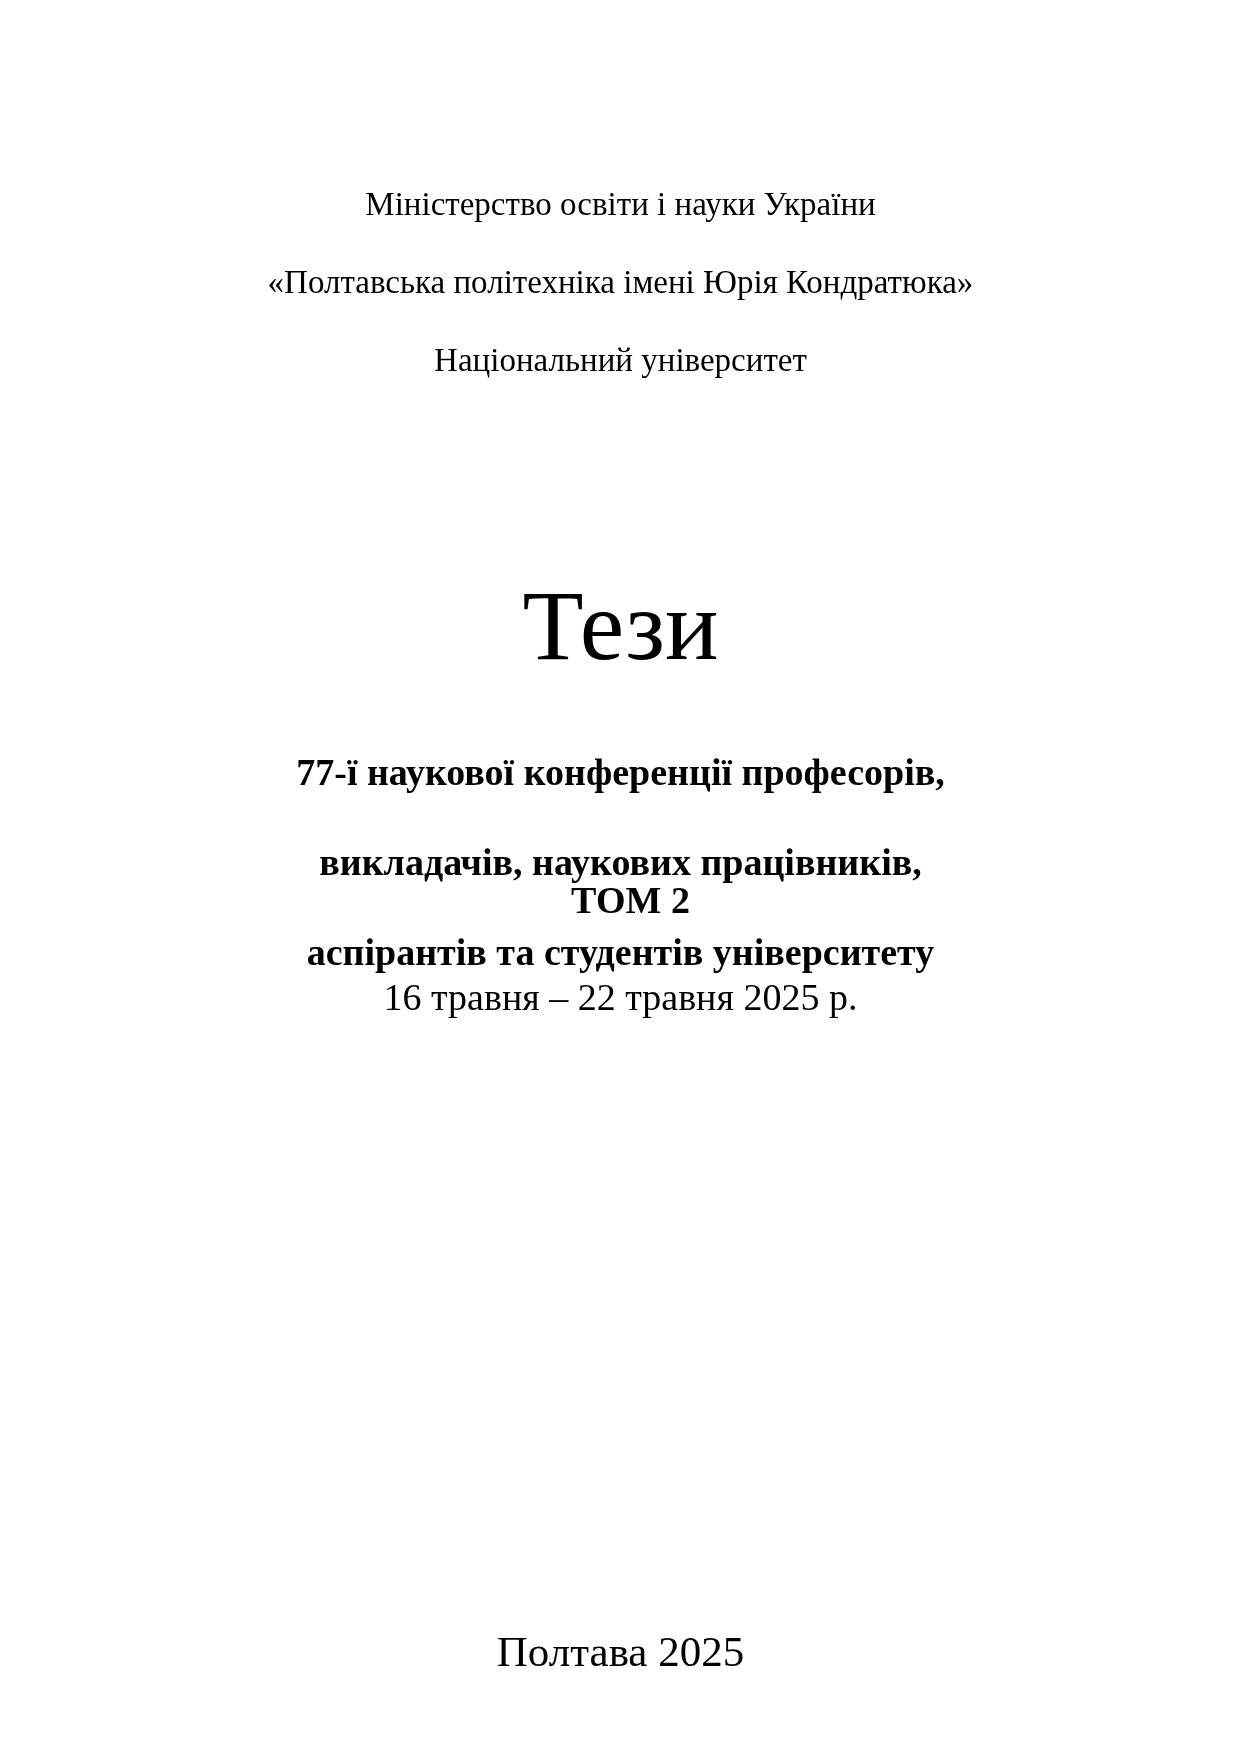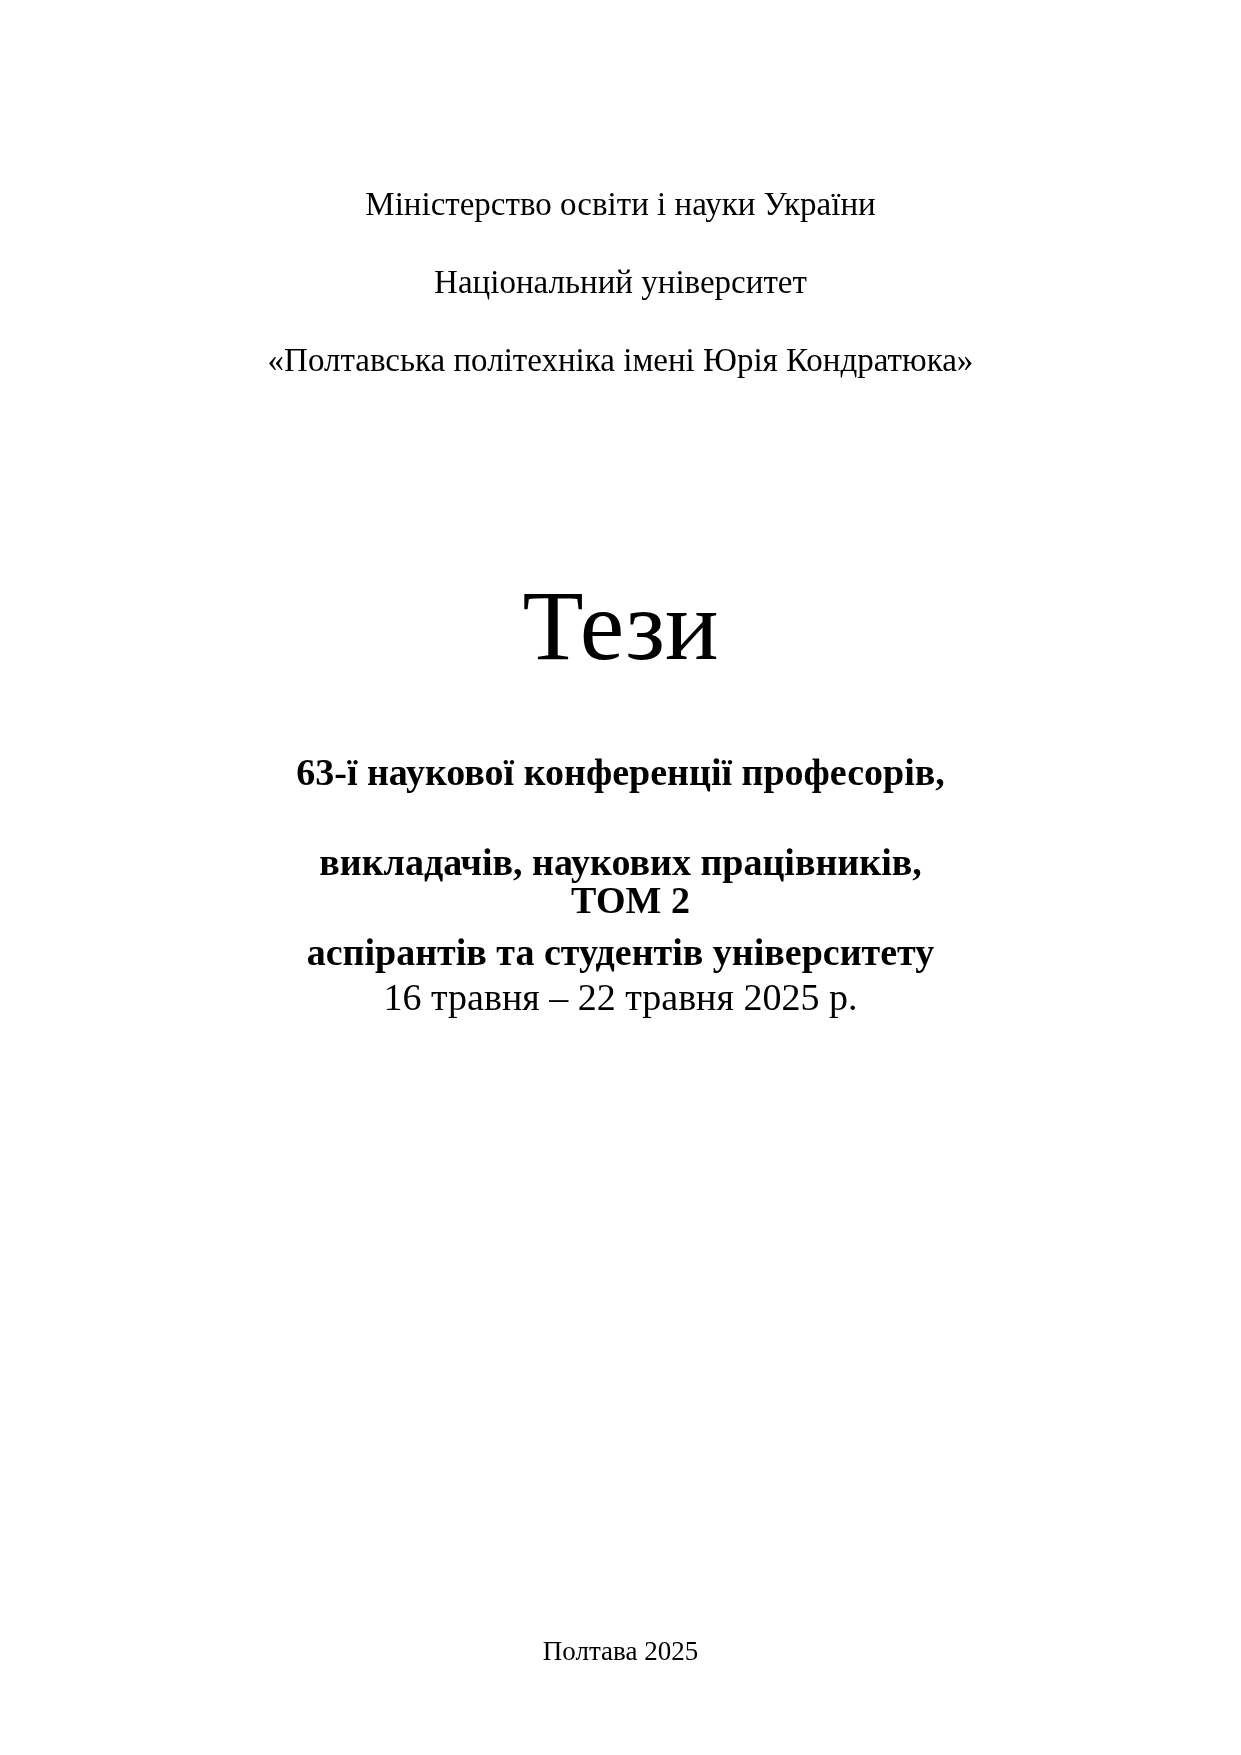--- a/index.html
+++ b/index.html
@@ -52,40 +52,40 @@
     padding-left: 10px;
   }
   .date-line {
     top: 975px;
     font-size: 38px;
     line-height: 45px;
     font-weight: 400;
   }
   .imprint-line {
     top: 1632px;
-    font-size: 27px;
+    font-size: 43px;
     line-height: 39px;
     font-weight: 400;
   }
 </style>
 </head>
 <body>
 
 <div class="page">
 
   <div class="centered header-block">
     <div>Міністерство освіти і науки України</div>
+    <div>«Полтавська політехніка імені Юрія Кондратюка»</div>
     <div>Національний університет</div>
-    <div>«Полтавська політехніка імені Юрія Кондратюка»</div>
   </div>
 
   <div class="centered main-title">Тези</div>
 
   <div class="centered subtitle-block">
-    <div>63-ї наукової конференції професорів,</div>
+    <div>77-ї наукової конференції професорів,</div>
     <div>викладачів, наукових працівників,</div>
     <div>аспірантів та студентів університету</div>
   </div>
 
   <div class="centered volume-line">ТОМ 2</div>
 
   <div class="centered date-line">16 травня – 22 травня 2025 р.</div>
 
   <div class="centered imprint-line">Полтава 2025</div>
 

